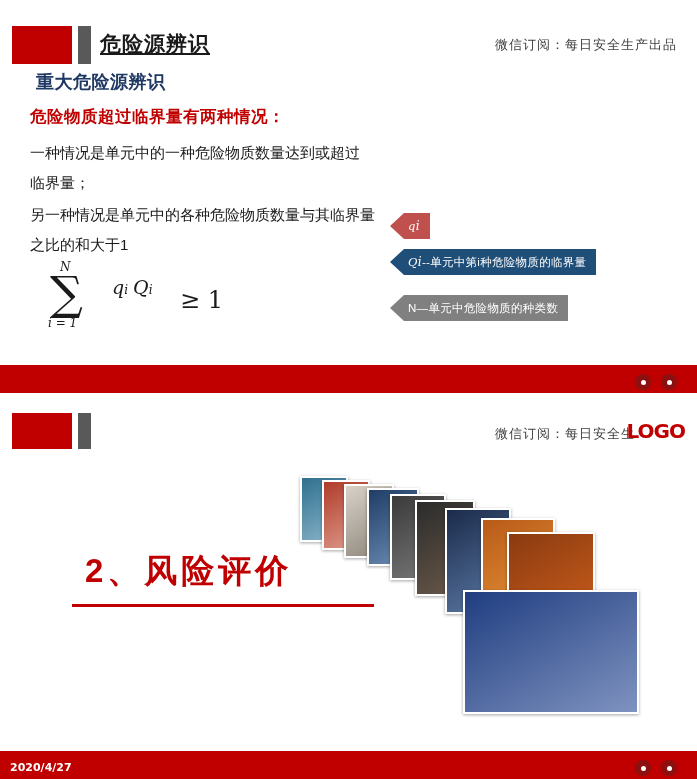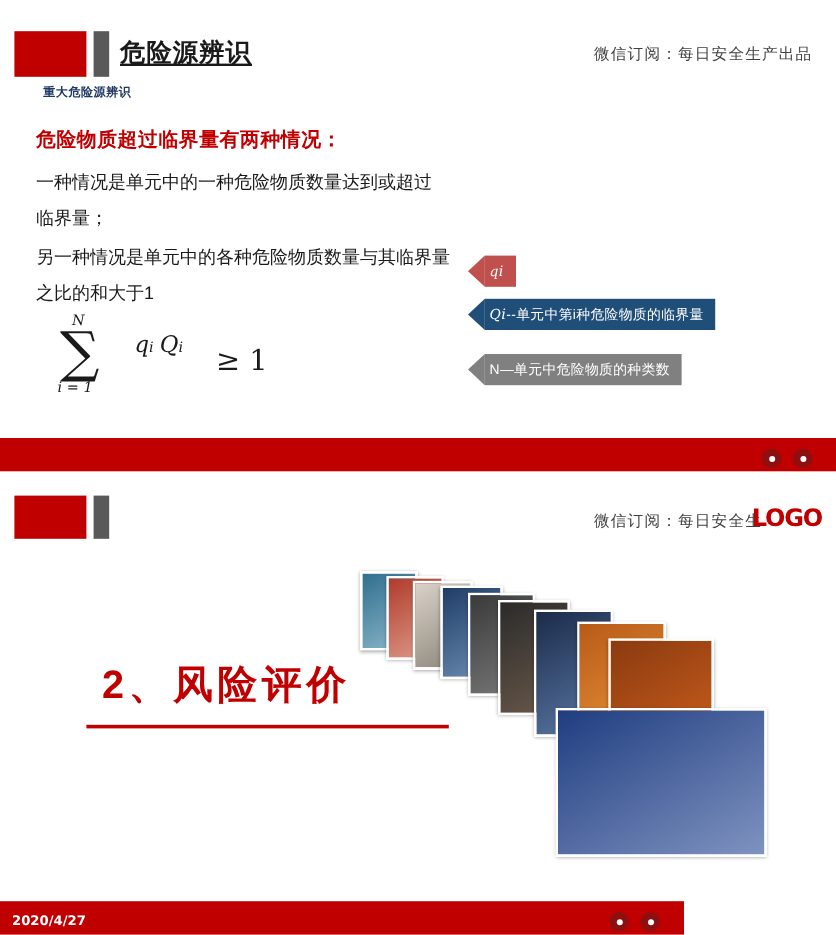--- a/index.html
+++ b/index.html
@@ -5,21 +5,21 @@
   html,body{margin:0;padding:0;background:#ffffff;}
   body{width:697px;height:779px;font-family:"Liberation Sans","DejaVu Sans",sans-serif;overflow:hidden;}
   .page{width:697px;height:779px;position:relative;background:#fff;}
 
   
   .slide1{position:absolute;left:0;top:8px;width:697px;height:385px;background:#fff;overflow:hidden;}
   .s1-redbar{position:absolute;left:12px;top:18px;width:60px;height:38px;background:#c00000;}
   .s1-graybar{position:absolute;left:78px;top:18px;width:13px;height:38px;background:#595959;}
   .s1-title{position:absolute;left:100px;top:22px;font-size:21px;font-weight:bold;color:#1a1a1a;letter-spacing:1px;text-decoration:underline;}
   .s1-wechat{position:absolute;right:20px;top:28px;font-size:13px;color:#404040;letter-spacing:1px;}
-  .s1-sub{position:absolute;left:36px;top:62px;font-size:10px;font-weight:bold;color:#1f3864;letter-spacing:.5px;}
+  .s1-sub{position:absolute;left:36px;top:62px;font-size:18px;font-weight:bold;color:#1f3864;letter-spacing:.5px;}
   .s1-heading{position:absolute;left:30px;top:98px;font-size:16.5px;font-weight:bold;color:#c00000;letter-spacing:.5px;}
   .s1-p1{position:absolute;left:30px;top:130px;width:340px;font-size:15px;color:#1a1a1a;line-height:30px;}
   .s1-p2{position:absolute;left:30px;top:192px;width:345px;font-size:15px;color:#1a1a1a;line-height:30px;}
 
   .formula{position:absolute;left:40px;top:256px;width:260px;height:75px;color:#1a1a1a;}
   .sigma{position:absolute;left:10px;top:6px;font-size:46px;font-family:"DejaVu Serif",serif;line-height:1;}
   .sig-top{position:absolute;left:20px;top:-4px;font-size:12px;font-family:"DejaVu Serif",serif;font-style:italic;}
   .sig-bot{position:absolute;left:8px;top:52px;font-size:12px;font-family:"DejaVu Serif",serif;font-style:italic;}
   .frac{position:absolute;left:72px;top:12px;text-align:center;font-family:"DejaVu Serif",serif;font-style:italic;}
   .frac .num{font-size:19px;}
@@ -50,21 +50,21 @@
   .s2-graybar{position:absolute;left:78px;top:12px;width:13px;height:36px;background:#595959;}
   .s2-wechat{position:absolute;right:62px;top:24px;font-size:13px;color:#404040;letter-spacing:1px;}
   .s2-logo{position:absolute;right:12px;top:18px;font-size:20px;font-weight:bold;color:#c00000;font-family:"DejaVu Sans",sans-serif;letter-spacing:-1px;}
   .s2-title{position:absolute;left:85px;top:148px;font-size:33px;font-weight:bold;color:#c00000;letter-spacing:4px;}
   .s2-underline{position:absolute;left:72px;top:203px;width:302px;height:3px;background:#c00000;}
 
   .photos{position:absolute;left:295px;top:65px;width:370px;height:250px;}
   .ph{position:absolute;border:2px solid #fff;box-shadow:0 1px 3px rgba(0,0,0,.35);overflow:hidden;}
   .ph div{width:100%;height:100%;}
 
-  .s2-footer{position:absolute;left:0;bottom:0;width:570px;height:28px;background:#c00000;}
+  .s2-footer{position:absolute;left:0;bottom:0;width:697px;height:28px;background:#c00000;}
   .s2-date{position:absolute;left:10px;bottom:5px;font-size:11px;font-weight:bold;color:#fff;font-family:"DejaVu Sans",sans-serif;}
   .s2-wx{position:absolute;right:100px;bottom:34px;font-size:13px;color:#ffffff;letter-spacing:2px;display:flex;align-items:center;gap:6px;}
 </style>
 </head>
 <body>
 
 <div class="page">
 
   <div class="slide1">
     <div class="s1-redbar"></div>

